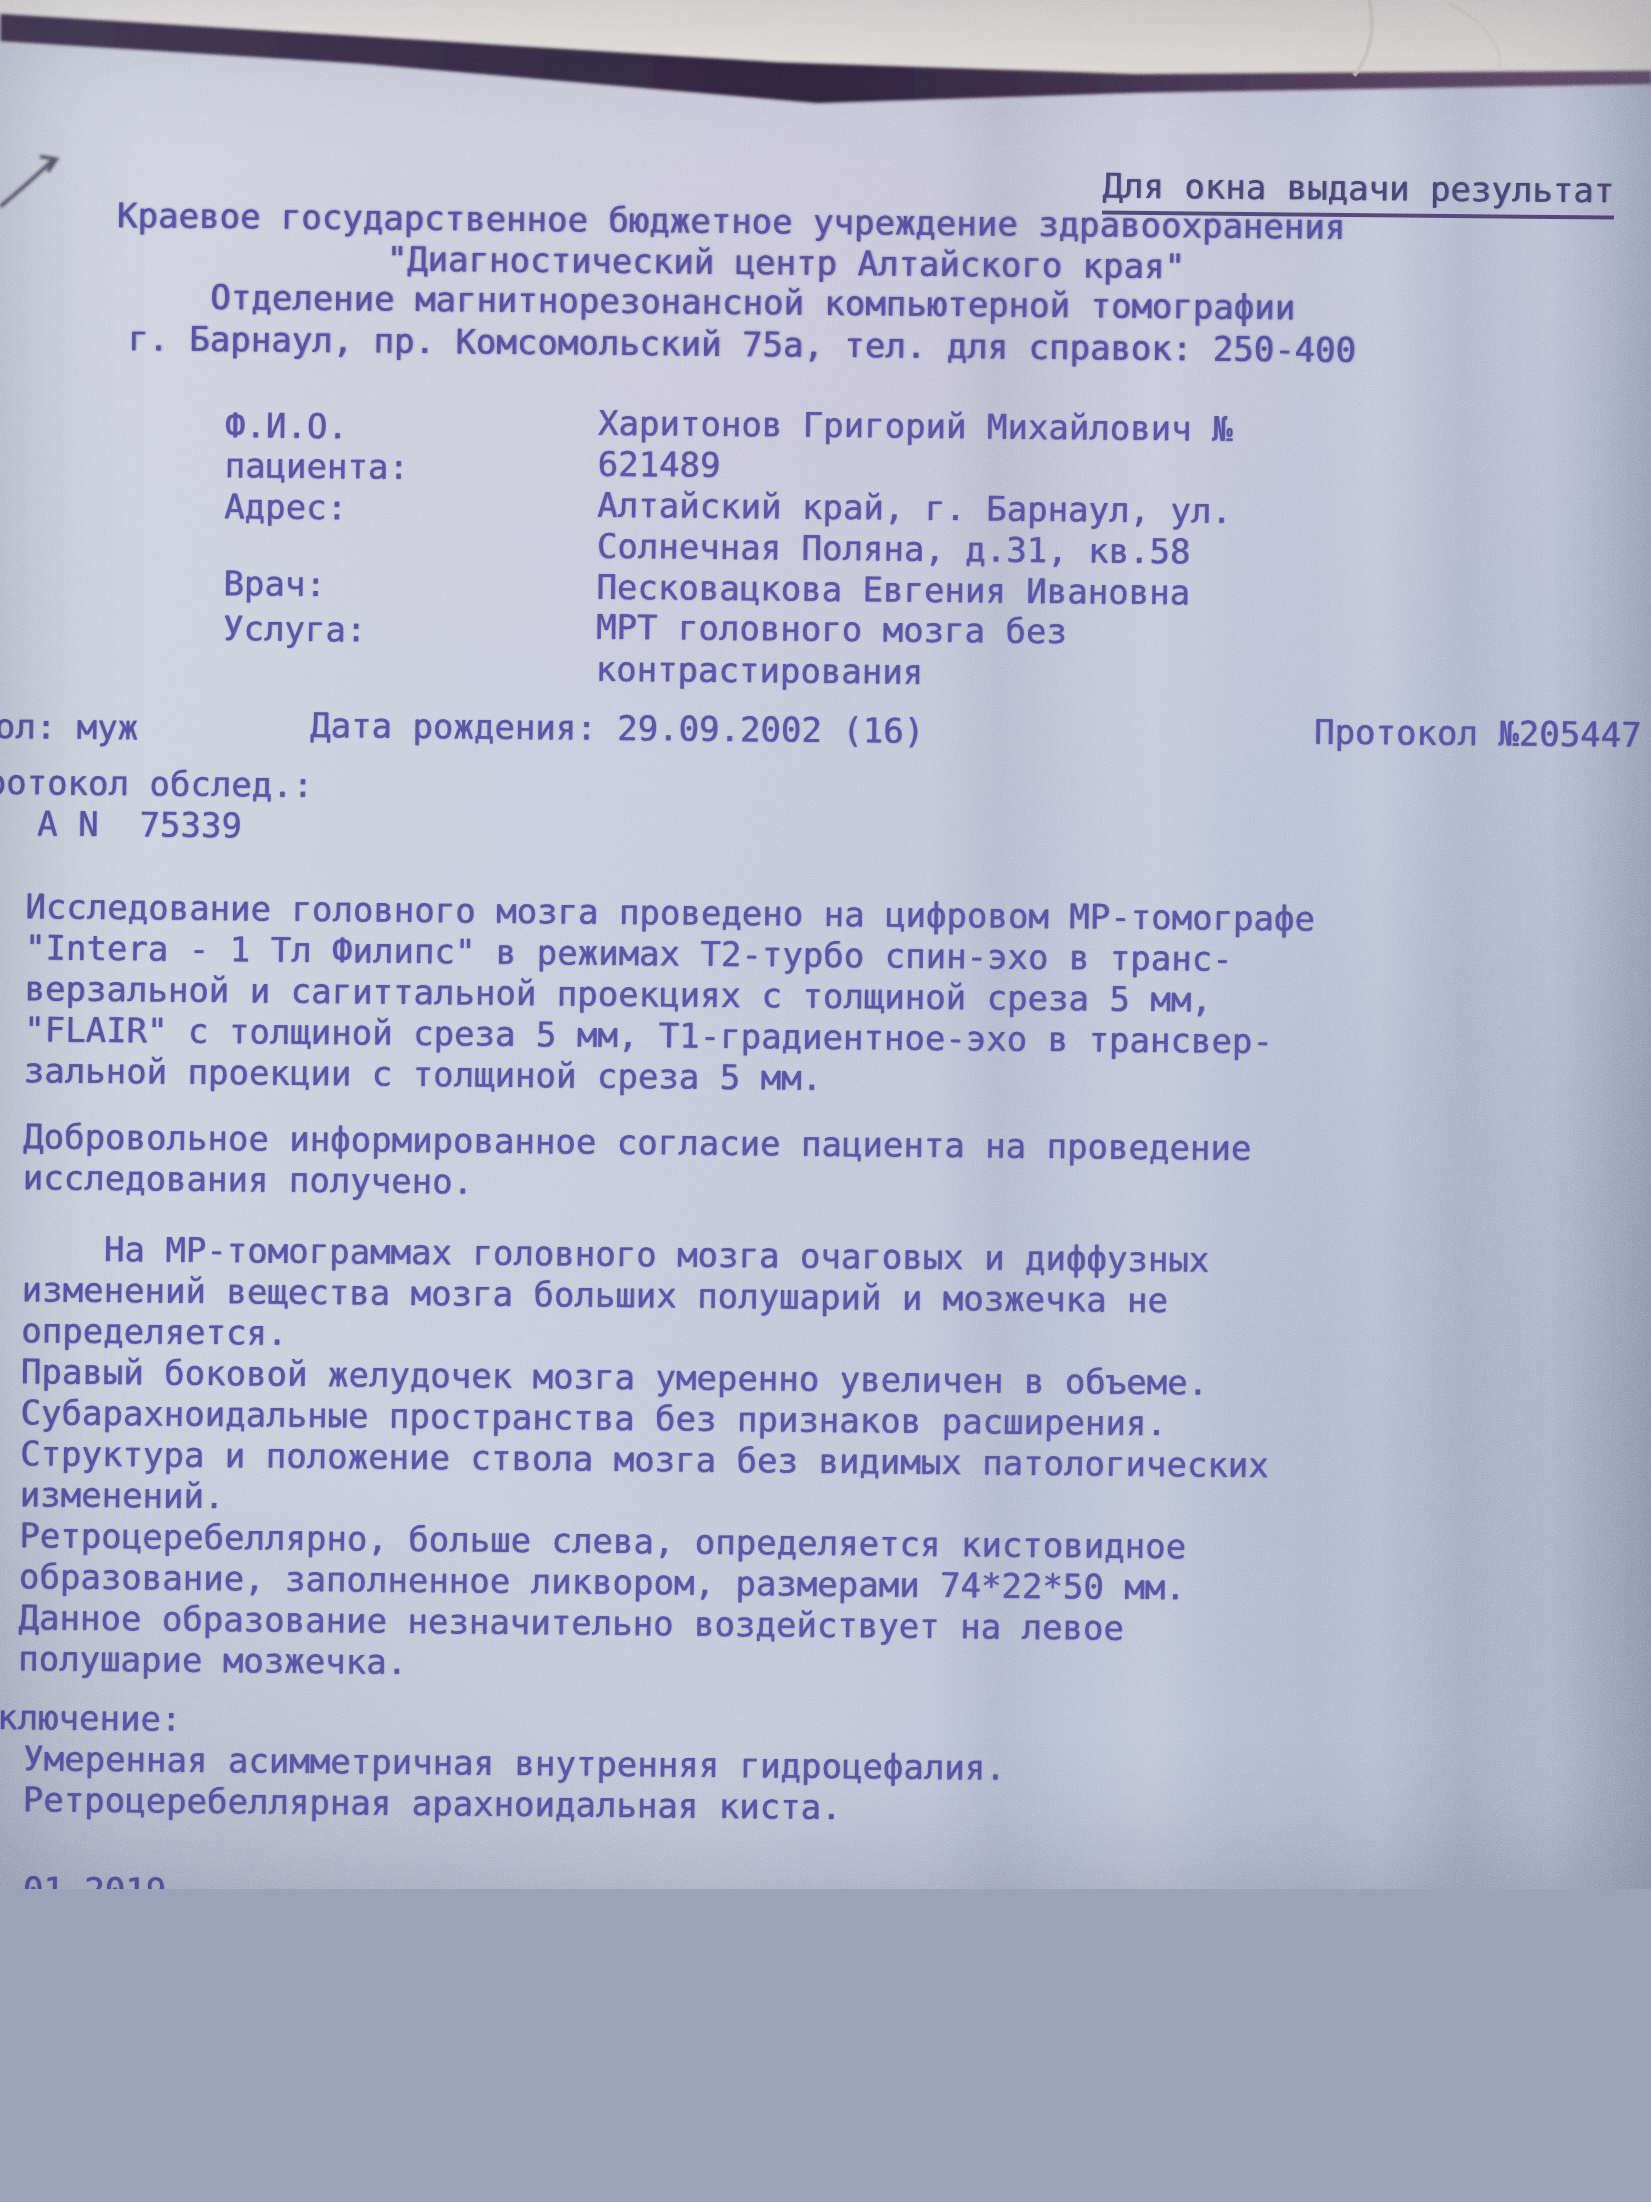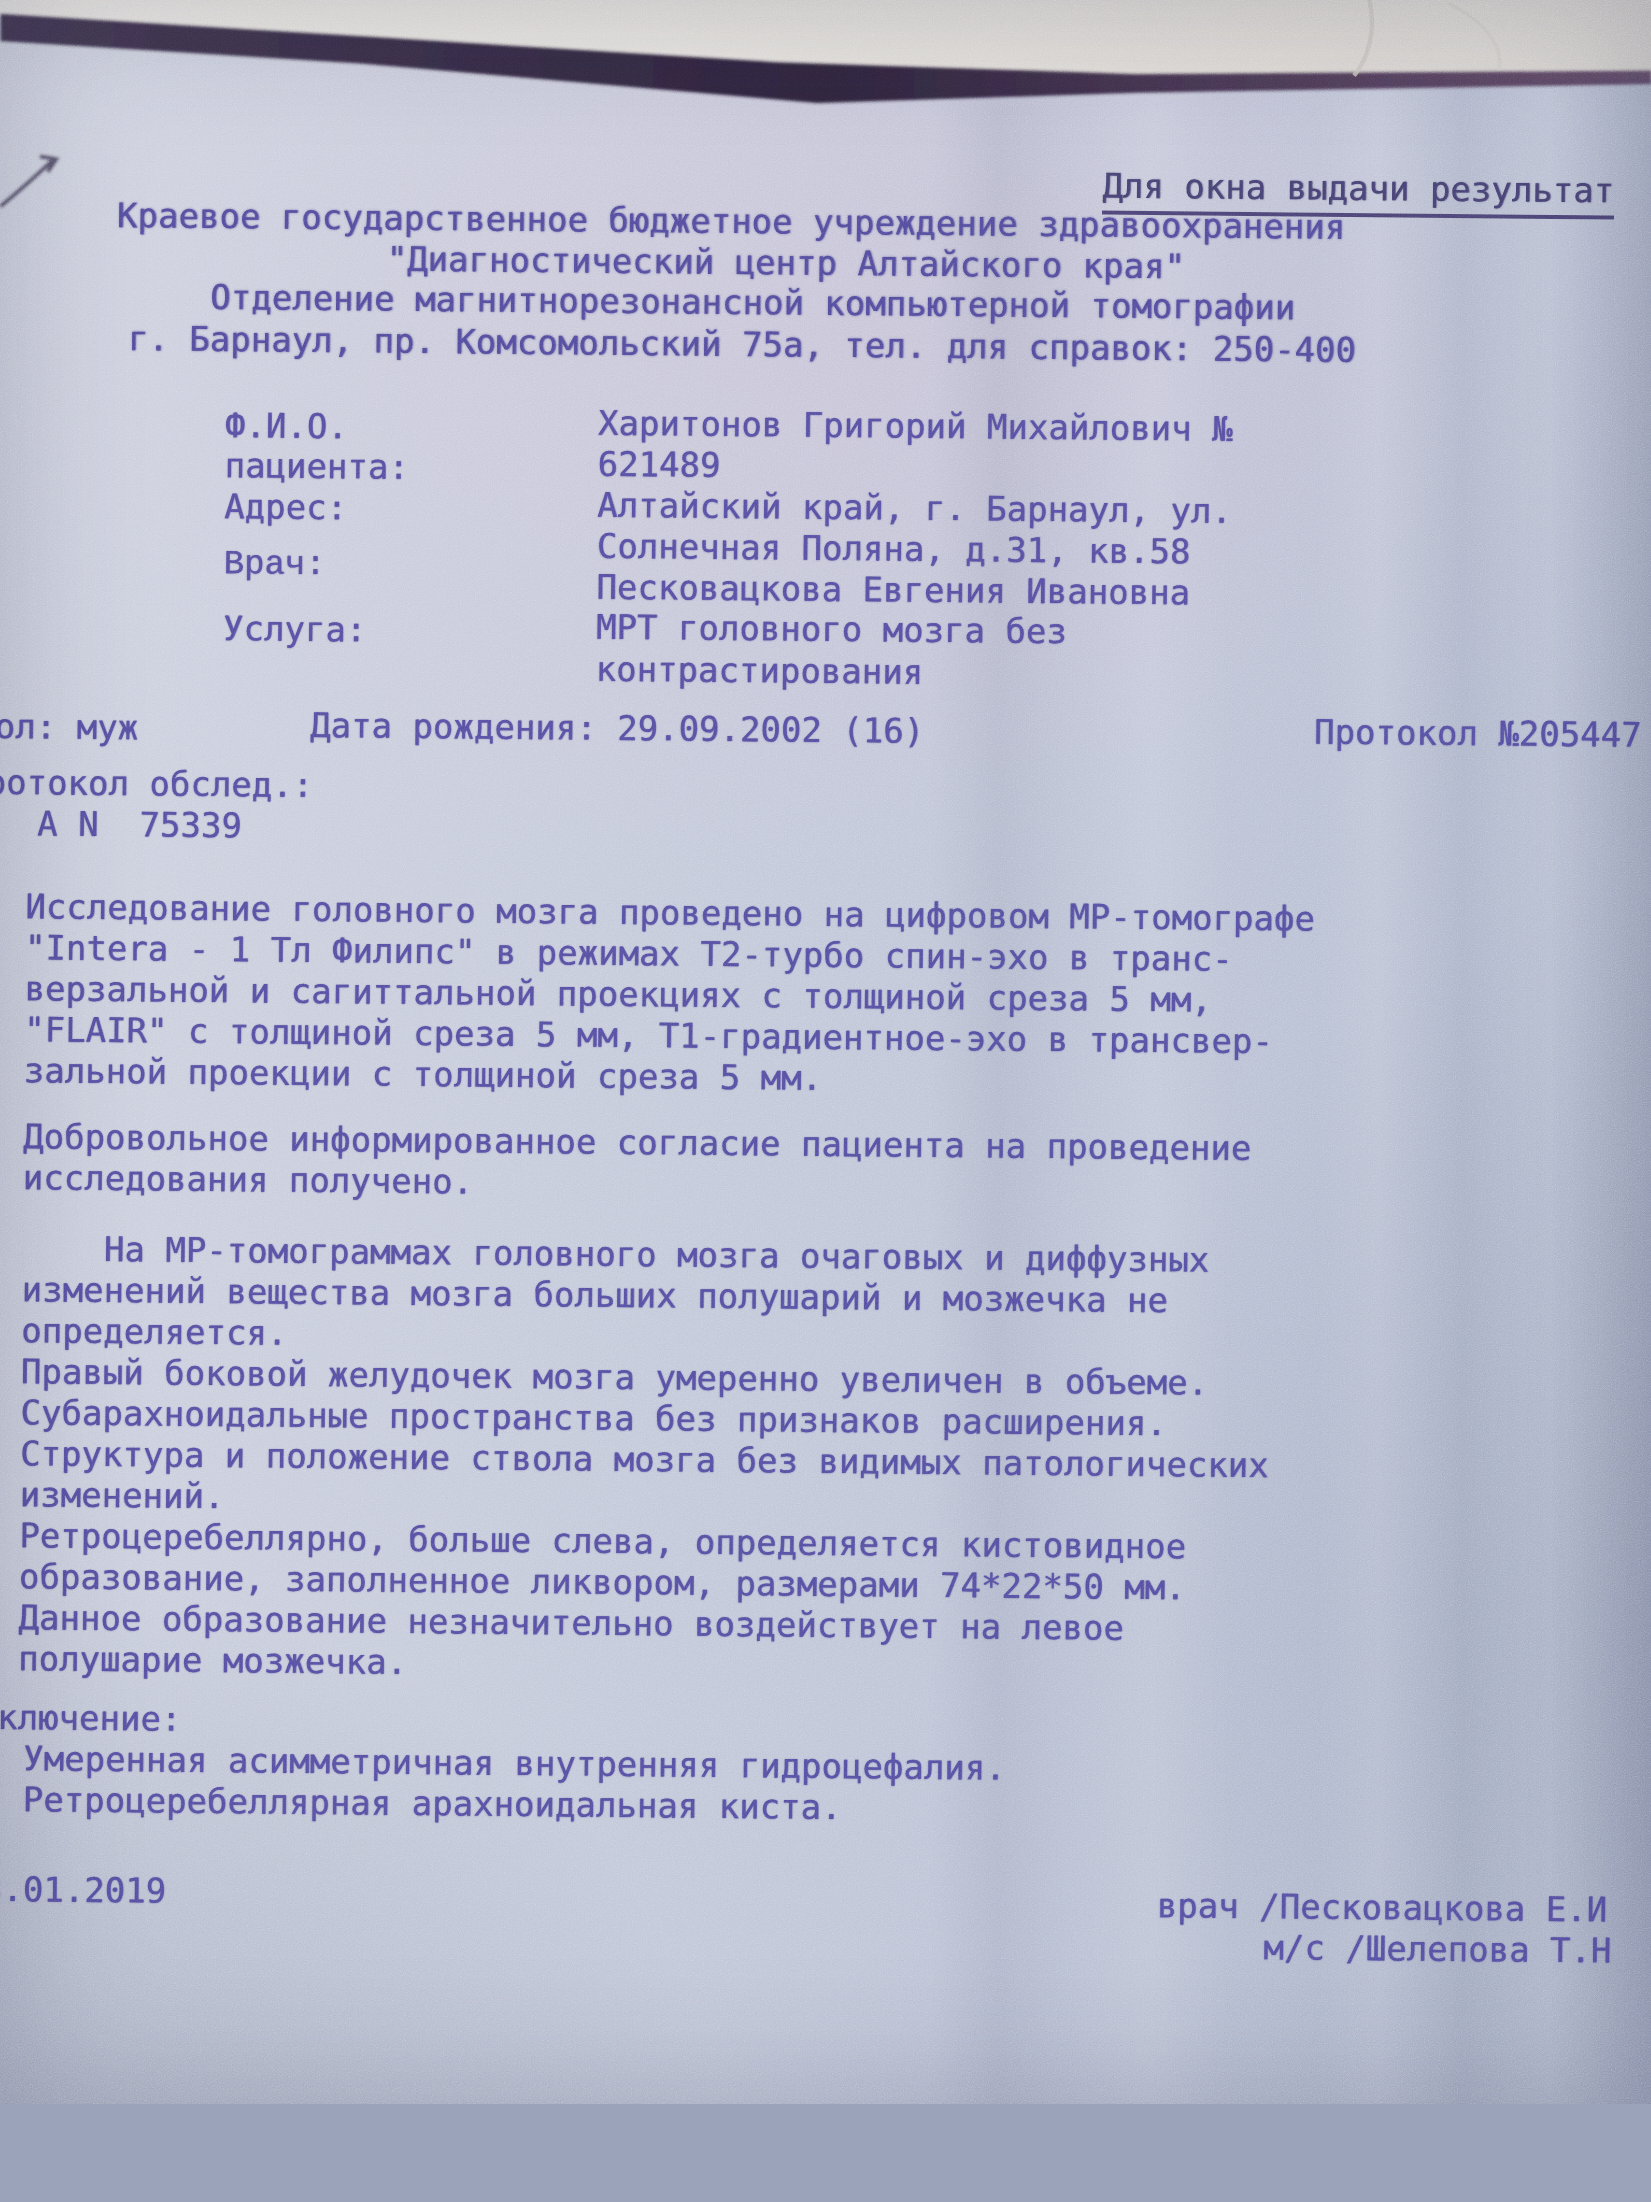--- a/index.html
+++ b/index.html
@@ -4,21 +4,21 @@
 <style>
   html, body {
     margin: 0; padding: 0;
     width: 1652px; height: 2203px;
     overflow: hidden;
     background: #9aa3ba;
     font-family: "DejaVu Sans Mono", "Liberation Mono", monospace;
   }
   .photo {
     position: relative;
-    width: 1652px; height: 2104px;
+    width: 1652px; height: 1889px;
     overflow: hidden;
   }
   
   .paper {
     position: absolute; inset: 0;
     background:
       radial-gradient(1205px 774px at 52% 16%, rgba(214,188,214,0.30), rgba(214,188,214,0) 70%),
       radial-gradient(1291px 946px at -5% 102%, rgba(120,130,158,0.38), rgba(120,130,158,0) 62%),
       radial-gradient(1118px 1377px at 104% 80%, rgba(125,134,160,0.30), rgba(125,134,160,0) 60%),
       linear-gradient(100deg, #ced2df 0%, #c6cbdb 32%, #bcc3d6 62%, #adb6cc 100%);
@@ -111,21 +111,21 @@
     </div>
 
     <div class="abs ln hdr" style="left:119px;  top:194px;">Краевое государственное бюджетное учреждение здравоохранения</div>
     <div class="abs ln hdr" style="left:389px;  top:235px;">"Диагностический центр Алтайского края"</div>
     <div class="abs ln hdr" style="left:213px;  top:275px;">Отделение магнитнорезонансной компьютерной томографии</div>
     <div class="abs ln hdr" style="left:131px;  top:317px;">г. Барнаул, пр. Комсомольский 75а, тел. для справок: 250-400</div>
 
     <div class="abs ln" style="left:229px; top:403px;">Ф.И.О.</div>
     <div class="abs ln" style="left:229px; top:443px;">пациента:</div>
     <div class="abs ln" style="left:229px; top:484px;">Адрес:</div>
-    <div class="abs ln" style="left:229px; top:542px;font-family:Liberation Mono, monospace;">Врач:</div>
+    <div class="abs ln" style="left:229px; top:561px;">Врач:</div>
     <div class="abs ln" style="left:229px; top:606px;">Услуга:</div>
 
     <div class="abs ln" style="left:602px; top:397px;">Харитонов Григорий Михайлович №</div>
     <div class="abs ln" style="left:602px; top:438px;">621489</div>
     <div class="abs ln" style="left:602px; top:479px;">Алтайский край, г. Барнаул, ул.</div>
     <div class="abs ln" style="left:602px; top:520px;">Солнечная Поляна, д.31, кв.58</div>
     <div class="abs ln" style="left:602px; top:561px;">Песковацкова Евгения Ивановна</div>
     <div class="abs ln" style="left:602px; top:601px;">МРТ головного мозга без</div>
     <div class="abs ln" style="left:602px; top:643px;">контрастирования</div>
 

